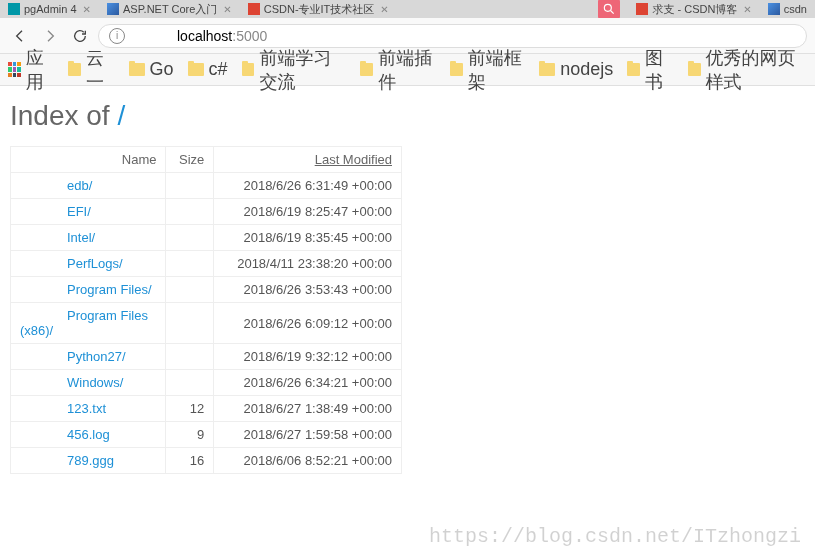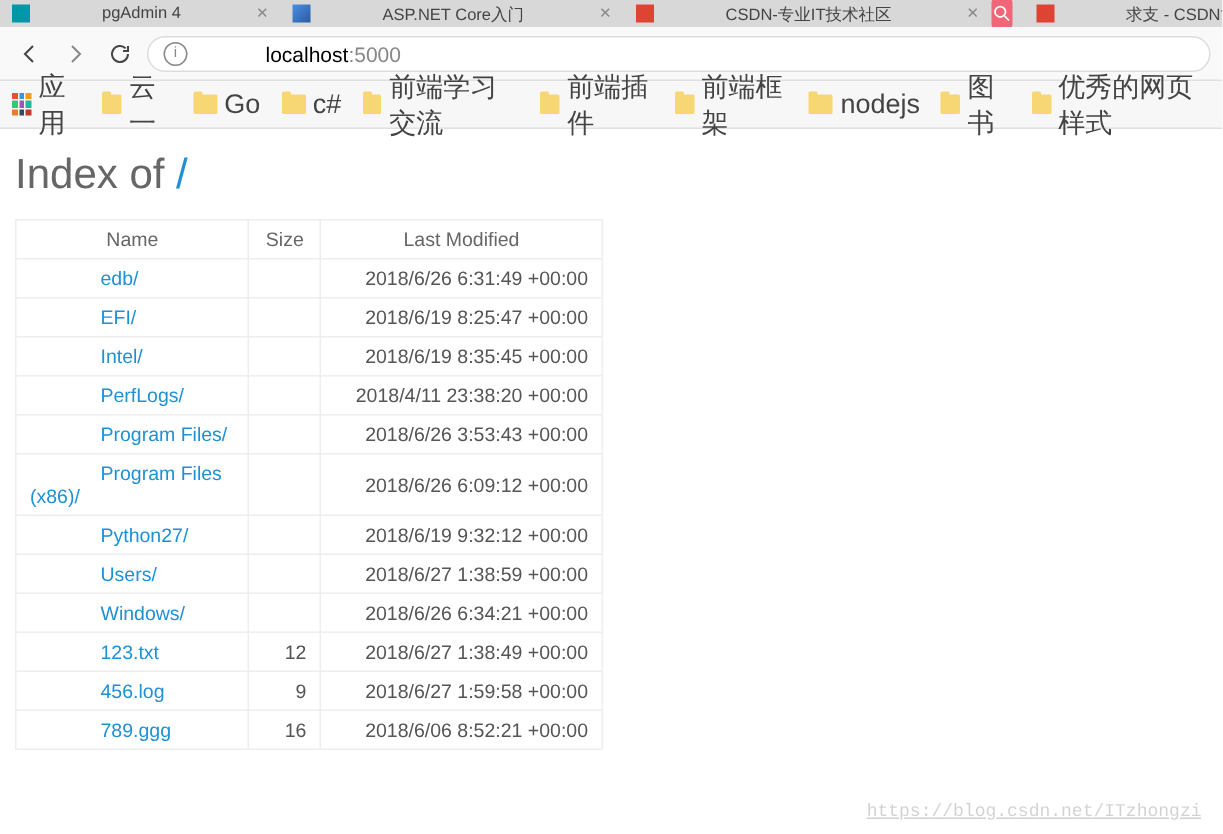--- a/index.html
+++ b/index.html
@@ -1,19 +1,19 @@
 <!DOCTYPE html>
 <html><head>
   <meta charset="utf-8">
   <style>
     * { margin: 0; padding: 0; box-sizing: border-box; }
     body { font-family: "Microsoft YaHei", Arial, sans-serif; font-size: 13px; color: #333; background: #fff; width: 815px; }
     
     .tab-bar { background: #d8d8d8; height: 18px; display: flex; align-items: center; overflow: hidden; }
-    .tab { display: flex; align-items: center; padding: 0 8px; height: 100%; font-size: 11px; color: #444; white-space: nowrap; gap: 44px; }
+    .tab { display: flex; align-items: center; padding: 0 8px; height: 100%; font-size: 11px; color: #444; white-space: nowrap; }
     .tab-close { margin-left: 6px; color: #888; font-size: 10px; }
     .tab-favicon { width: 12px; height: 12px; margin-right: 4px; }
     .fav-blue { background: linear-gradient(135deg,#4a90e2,#2c5aa0); }
     .fav-red { background: #d43; }
     .fav-teal { background: #0097a7; }
     .search-badge { background: #e67; width: 22px; height: 22px; border-radius: 4px; display: flex; align-items: center; justify-content: center; margin-left: auto; margin-right: 8px; }
     .search-badge svg { width: 14px; height: 14px; stroke: #fff; fill: none; stroke-width: 2; }
     
     .nav-bar { display: flex; align-items: center; padding: 6px 8px; border-bottom: 1px solid #e0e0e0; background: #f9f9f9; height: 36px; }
     .nav-btn { width: 24px; height: 24px; display: flex; align-items: center; justify-content: center; color: #888; margin-right: 6px; }
@@ -33,27 +33,27 @@
     .bm { display: flex; align-items: center; font-size: 18px; color: #444; gap: 5px; }
     .folder-icon { width: 16px; height: 13px; background: #f7d774; border-radius: 1px; position: relative; }
     .folder-icon::before { content: ""; position: absolute; top: -2px; left: 0; width: 6px; height: 3px; background: #f7d774; border-radius: 1px 1px 0 0; }
     
     .content { padding: 14px 10px; }
     h1 { font-weight: 300; font-size: 28px; color: #666; margin-bottom: 14px; font-family: "Segoe UI Light", "Segoe UI", Arial; }
     h1 .slash { color: #1e90d6; }
     
     table { border-collapse: collapse; width: 392px; }
     th, td { padding: 5px 9px; border: 1px solid #eee; font-size: 13px; }
-    th { font-weight: normal; color: #666; text-align: center; }
-    th.name { width: 144px; } th.size { width: 42px; } th.mod { width: 170px; }
+    th { font-weight: normal; color: #666; text-align: right; }
+    th.name { width: 144px; } th.size { width: 42px; } th.mod { width: 170px; text-decoration: underline; }
     td.name a { color: #1e90d6; text-decoration: none; margin-left: 47px; }
     td.size { text-align: right; color: #555; }
     td.mod { text-align: right; color: #555; white-space: nowrap; }
     
-    .watermark { position: fixed; bottom: 8px; right: 14px; color: rgba(0,0,0,0.18); font-size: 12px; font-family: "Courier New", monospace; text-decoration: underline; }
+    .watermark { position: fixed; bottom: 8px; right: 14px; color: rgba(0,0,0,0.18); font-size: 20px; font-family: "Courier New", monospace; }
   </style>
 </head>
 <body>
 
 <div class="tab-bar">
   <div class="tab">
       <span class="tab-favicon fav-teal"></span>
       <span>pgAdmin 4</span>
       <span class="tab-close">✕</span>
     </div>
@@ -201,25 +201,20 @@
           <td class="name"><a href="#">Program Files (x86)/</a></td>
           <td class="size"></td>
           <td class="mod">2018/6/26 6:09:12 +00:00</td>
         </tr>
         <tr>
           <td class="name"><a href="#">Python27/</a></td>
           <td class="size"></td>
           <td class="mod">2018/6/19 9:32:12 +00:00</td>
         </tr>
         <tr>
-          <td class="name"><a href="#">Users/</a></td>
-          <td class="size"></td>
-          <td class="mod">2018/6/27 1:38:59 +00:00</td>
-        </tr>
-        <tr>
           <td class="name"><a href="#">Windows/</a></td>
           <td class="size"></td>
           <td class="mod">2018/6/26 6:34:21 +00:00</td>
         </tr>
         <tr>
           <td class="name"><a href="#">123.txt</a></td>
           <td class="size">12</td>
           <td class="mod">2018/6/27 1:38:49 +00:00</td>
         </tr>
         <tr>

